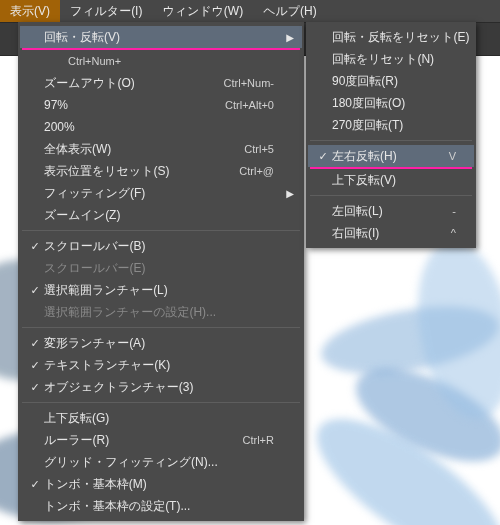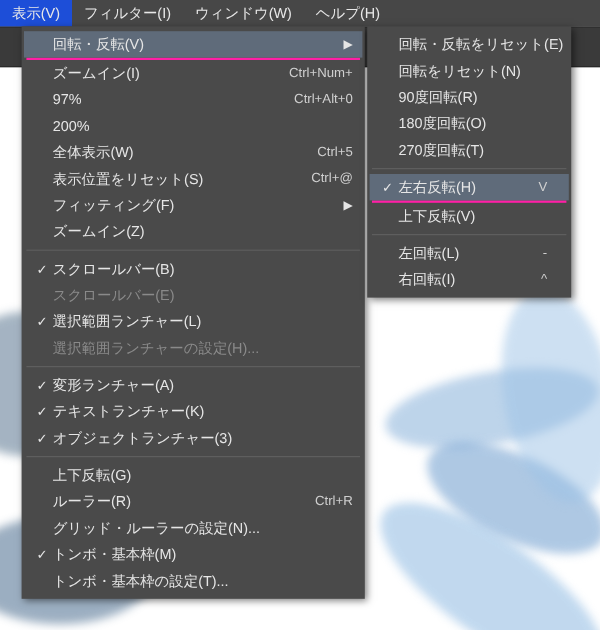--- a/index.html
+++ b/index.html
@@ -30,21 +30,21 @@
     color: #e8e8e8;
     font-size: 12px;
     z-index: 2;
   }
   .menubar-item {
     padding: 0 10px;
     display: flex;
     align-items: center;
     cursor: default;
   }
-  .menubar-item.active { background: #1d4ed8; }
+  .menubar-item.active { background: #a16207; }
   .toolbar-stub {
     position: relative;
     height: 34px;
     background: #3a3a3a;
     border-top: 1px solid #2a2a2a;
     border-bottom: 1px solid #2a2a2a;
     z-index: 1;
   }
   .menu {
     position: absolute;
@@ -53,21 +53,21 @@
     box-shadow: 2px 2px 6px rgba(0,0,0,0.5);
     padding: 4px 2px;
     z-index: 5;
   }
   .menu.main { left: 18px; top: 22px; width: 286px; }
   .menu.sub  { left: 306px; top: 22px; width: 170px; }
   .menu-row {
     display: flex;
     align-items: center;
     height: 22px;
-    padding: 0 8px 0 6px;
+    padding: 0 28px 0 6px;
     cursor: default;
     position: relative;
   }
   .menu-row.highlight { background: #5f6b7a; }
   .menu-row.disabled { color: #8a8a8a; }
   .menu-row .check {
     width: 18px; text-align: center; flex-shrink: 0;
     font-size: 11px;
   }
   .menu-row .label { flex: 1; white-space: nowrap; }
@@ -114,22 +114,26 @@
 
 <div class="menu main">
   <div class="menu-row highlight">
     <span class="check"></span>
     <span class="label">回転・反転(V)</span>
     <span class="arrow">▶</span>
   </div>
   <div class="underline-pink"></div>
   <div class="menu-row">
     <span class="check"></span>
-    <span class="label">ズームイン(I)</span>
     <span class="shortcut">Ctrl+Num+</span>
+  </div>
+  <div class="menu-row">
+    <span class="check"></span>
+    <span class="label">ズームアウト(O)</span>
+    <span class="shortcut">Ctrl+Num-</span>
   </div>
   <div class="menu-row">
     <span class="check"></span>
     <span class="label">97%</span>
     <span class="shortcut">Ctrl+Alt+0</span>
   </div>
   <div class="menu-row">
     <span class="check"></span>
     <span class="label">200%</span>
   </div>
@@ -187,21 +191,21 @@
     <span class="check"></span>
     <span class="label">上下反転(G)</span>
   </div>
   <div class="menu-row">
     <span class="check"></span>
     <span class="label">ルーラー(R)</span>
     <span class="shortcut">Ctrl+R</span>
   </div>
   <div class="menu-row">
     <span class="check"></span>
-    <span class="label">グリッド・ルーラーの設定(N)...</span>
+    <span class="label">グリッド・フィッティング(N)...</span>
   </div>
   <div class="menu-row">
     <span class="check">✓</span>
     <span class="label">トンボ・基本枠(M)</span>
   </div>
   <div class="menu-row">
     <span class="check"></span>
     <span class="label">トンボ・基本枠の設定(T)...</span>
   </div>
 </div>

